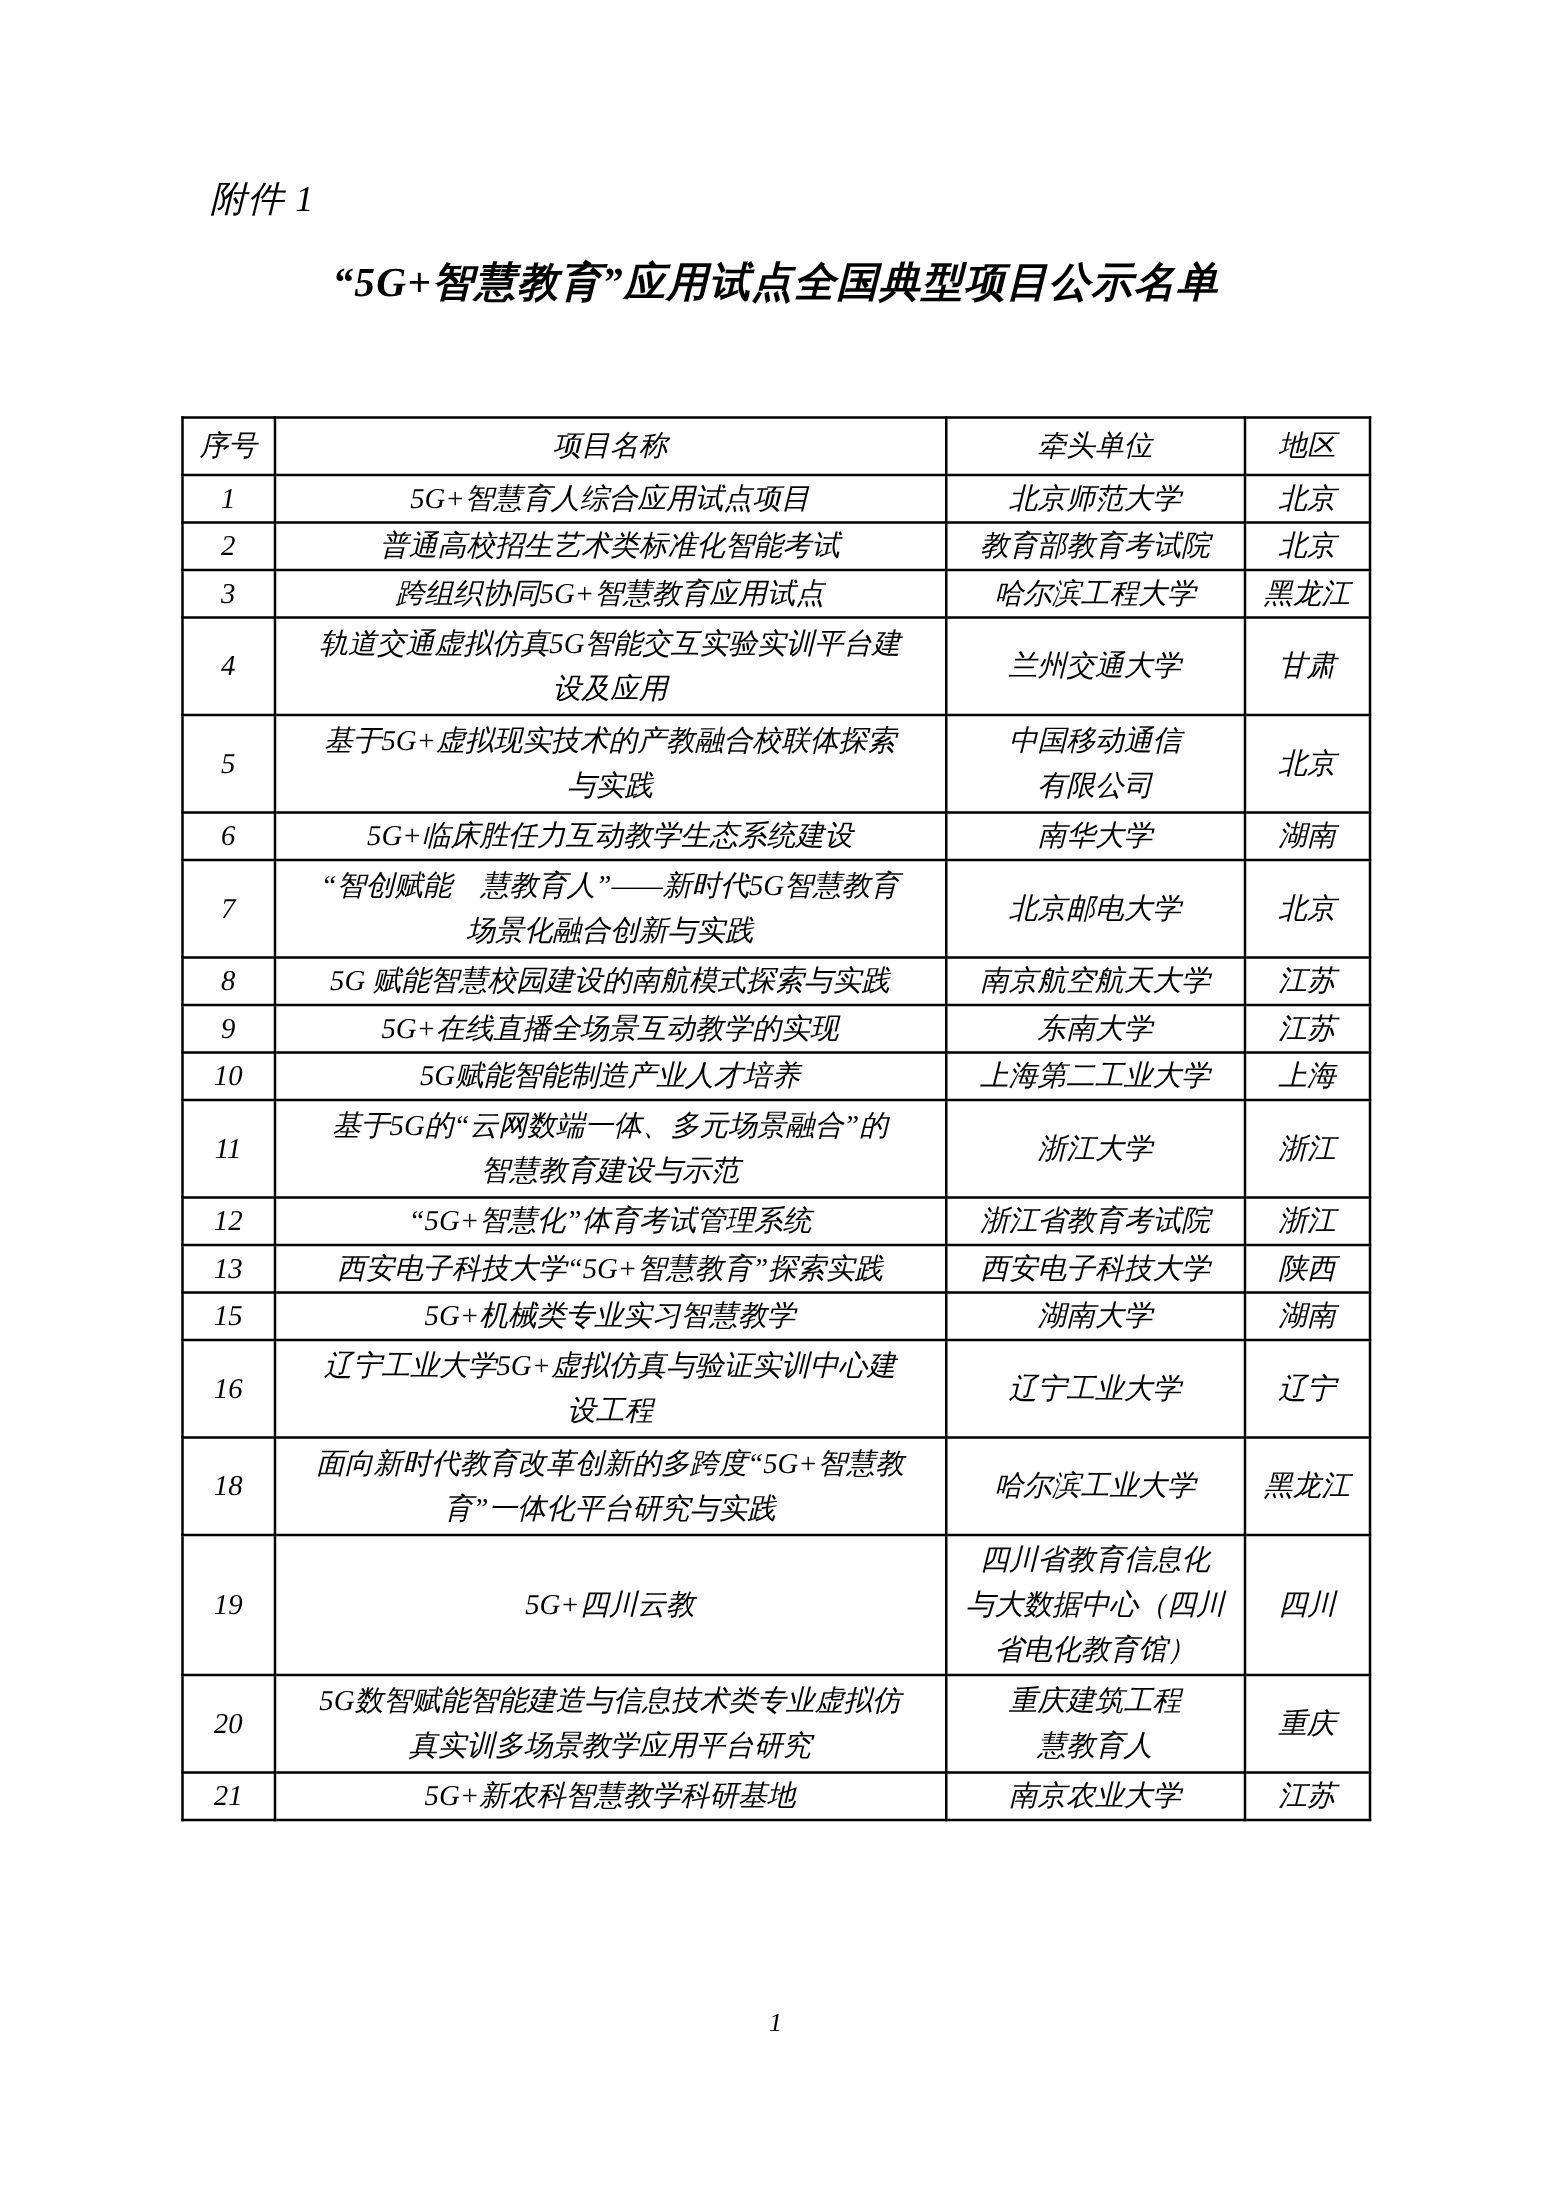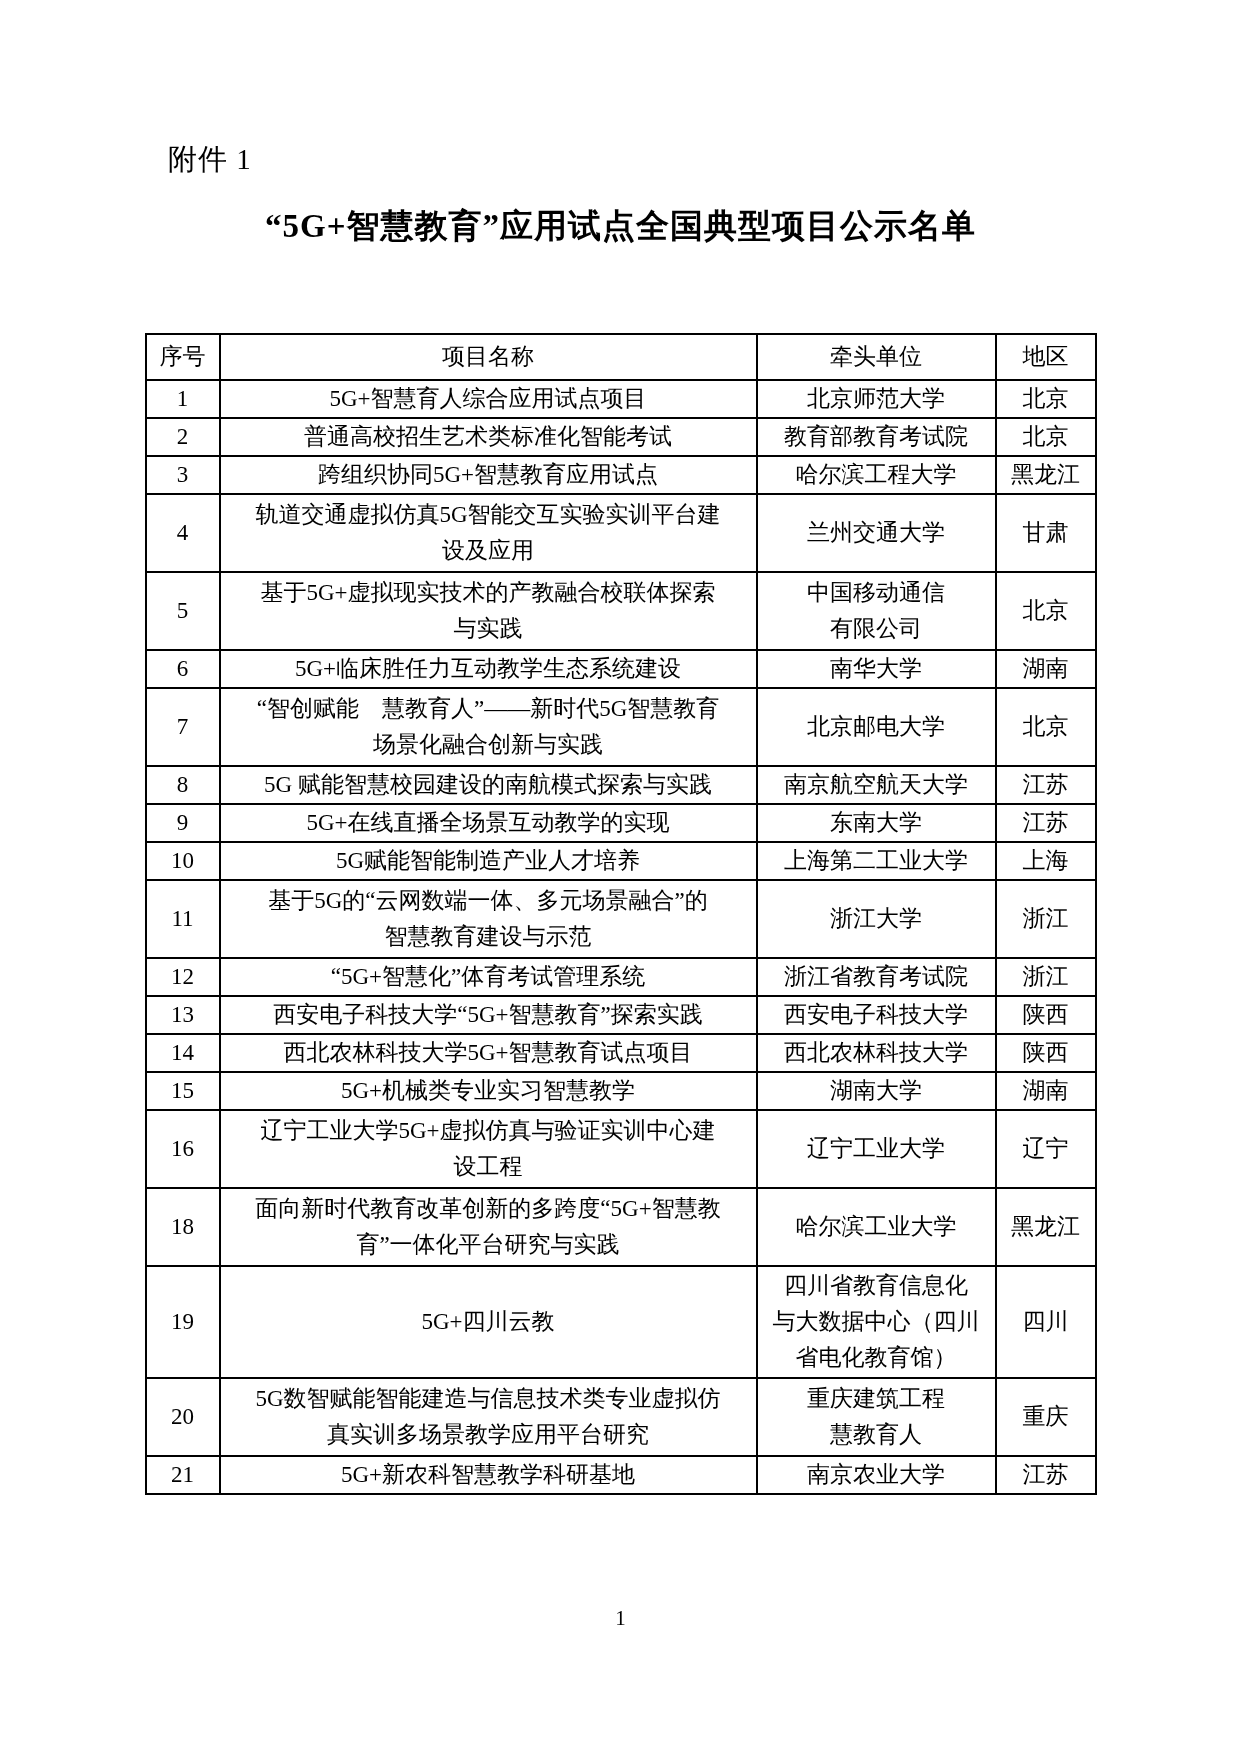--- a/index.html
+++ b/index.html
@@ -8,20 +8,21 @@
     background: #ffffff;
   }
   .page {
     position: relative;
     width: 1241px;
     height: 1755px;
     background: #ffffff;
     font-family: "Liberation Serif", "DejaVu Serif", serif;
     color: #000000;
     overflow: hidden;
+    font-style: italic;
   }
   .attachment-label {
     position: absolute;
     left: 168px;
     top: 140px;
     font-size: 29px;
     letter-spacing: 1px;
   }
   .doc-title {
     position: absolute;
@@ -177,26 +178,20 @@
           <td class="cell-center">浙江省教育考试院</td>
           <td class="cell-center">浙江</td>
         </tr>
         <tr class="h1">
           <td class="cell-center">13</td>
           <td class="name-cell">西安电子科技大学“5G+智慧教育”探索实践</td>
           <td class="cell-center">西安电子科技大学</td>
           <td class="cell-center">陕西</td>
         </tr>
         <tr class="h1">
-          <td class="cell-center">14</td>
-          <td class="name-cell">西北农林科技大学5G+智慧教育试点项目</td>
-          <td class="cell-center">西北农林科技大学</td>
-          <td class="cell-center">陕西</td>
-        </tr>
-        <tr class="h1">
           <td class="cell-center">15</td>
           <td class="name-cell">5G+机械类专业实习智慧教学</td>
           <td class="cell-center">湖南大学</td>
           <td class="cell-center">湖南</td>
         </tr>
         <tr class="h2">
           <td class="cell-center">16</td>
           <td class="name-cell">辽宁工业大学5G+虚拟仿真与验证实训中心建
 设工程</td>
           <td class="cell-center">辽宁工业大学</td>

